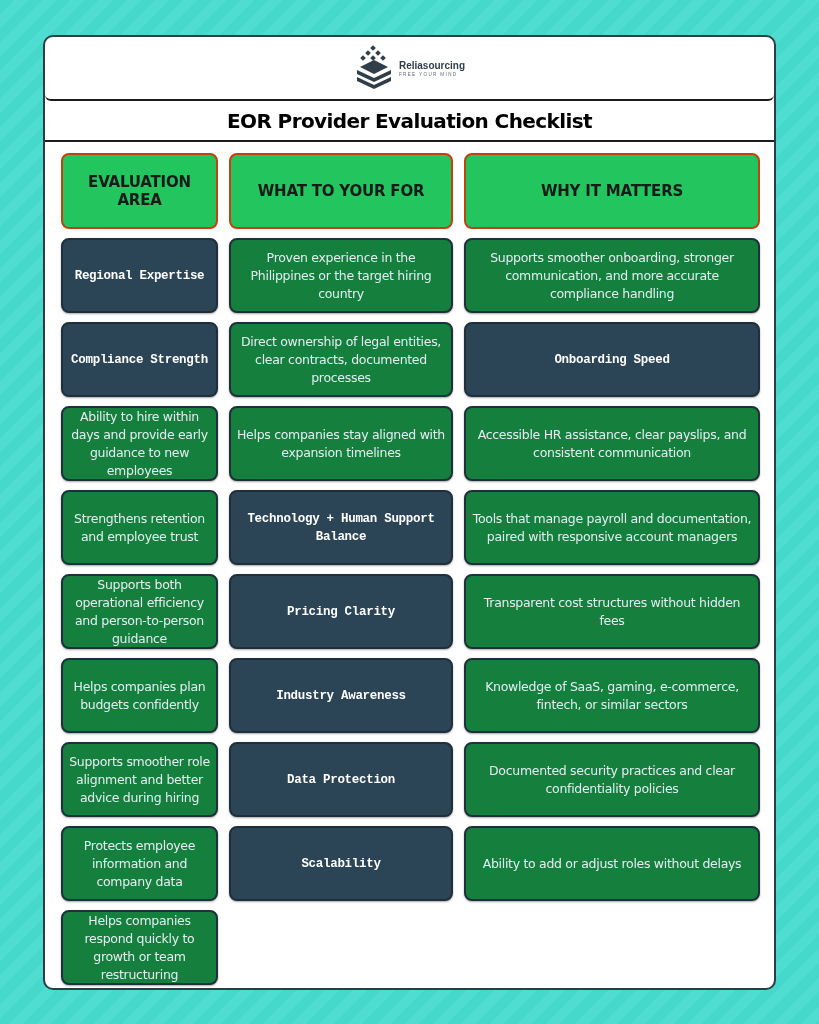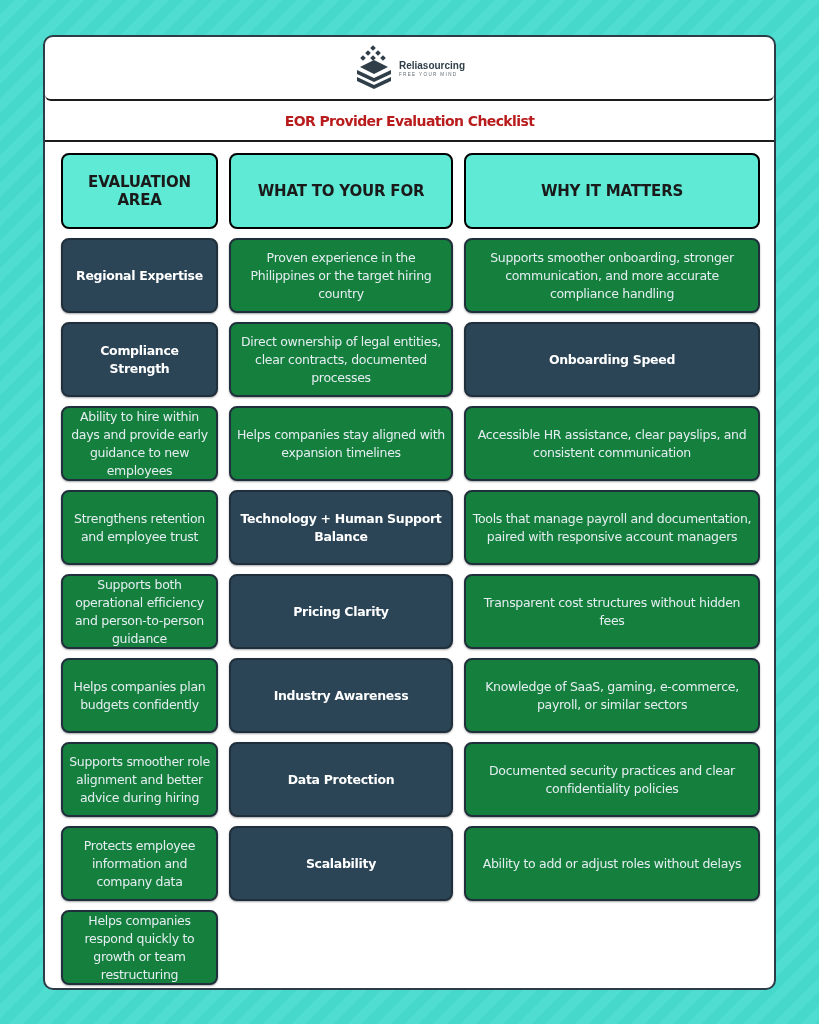--- a/index.html
+++ b/index.html
@@ -20,36 +20,36 @@
   }
   .logo { display: flex; align-items: center; gap: 5px; }
   .logo svg { width: 40px; height: 46px; }
   .logo-text { display: flex; flex-direction: column; }
   .brand { font-family: "Liberation Sans", sans-serif; font-weight: bold; font-size: 10px; color: #2f3e48; }
   .tagline { font-family: "Liberation Sans", sans-serif; font-size: 4.5px; letter-spacing: 1.4px; color: #5b6770; margin-top: 1px; }
   .title-bar {
     height: 41px; display: flex; align-items: center; justify-content: center;
     border-bottom: 2px solid #1c1c1c;
   }
-  .title { font-family: "DejaVu Sans", sans-serif; font-weight: bold; font-size: 14px; color: #b91c1c; letter-spacing: -0.6px; }
+  .title { font-family: "DejaVu Sans", sans-serif; font-weight: bold; font-size: 20px; color: #000000; letter-spacing: -0.6px; }
   .grid {
     position: absolute; left: 16px; top: 116px; width: 699px;
     display: grid; grid-template-columns: 157px 224px 296px; column-gap: 11px; row-gap: 9px;
   }
   .cell {
     border-radius: 8px; display: flex; align-items: center; justify-content: center;
     text-align: center; padding: 4px 6px;
   }
   .head {
-    height: 76px; background: #5eead4; border: 2px solid #000000;
+    height: 76px; background: #22c55e; border: 2px solid #c2410c;
     font-weight: bold; font-size: 15px; color: #1a1a1a; line-height: 18px; letter-spacing: -0.2px;
   }
   .area {
     height: 75px; background: #2b4557; border: 2px solid #1f2f3b; box-shadow: 0 1px 2px rgba(0,0,0,0.35);
-    font-weight: bold; font-size: 12.5px; color: #ffffff; line-height: 18px; letter-spacing: -0.3px;
+    font-weight: bold; font-size: 12.5px; color: #ffffff; line-height: 18px; letter-spacing: -0.3px; font-family: Liberation Mono, monospace;
   }
   .body-cell {
     height: 75px; background: #15803d; border: 2px solid #1f2f3b; box-shadow: 0 1px 2px rgba(0,0,0,0.35);
     font-size: 12.5px; color: #e4edf2; line-height: 18px; letter-spacing: -0.3px;
   }
 </style>
 </head>
 <body>
 
 <div class="card">
@@ -99,21 +99,21 @@
 
     <div class="cell area">Technology + Human Support Balance</div>
     <div class="cell body-cell">Tools that manage payroll and documentation, paired with responsive account managers</div>
     <div class="cell body-cell">Supports both operational efficiency and person-to-person guidance</div>
 
     <div class="cell area">Pricing Clarity</div>
     <div class="cell body-cell">Transparent cost structures without hidden fees</div>
     <div class="cell body-cell">Helps companies plan budgets confidently</div>
 
     <div class="cell area">Industry Awareness</div>
-    <div class="cell body-cell">Knowledge of SaaS, gaming, e-commerce, payroll, or similar sectors</div>
+    <div class="cell body-cell">Knowledge of SaaS, gaming, e-commerce, fintech, or similar sectors</div>
     <div class="cell body-cell">Supports smoother role alignment and better advice during hiring</div>
 
     <div class="cell area">Data Protection</div>
     <div class="cell body-cell">Documented security practices and clear confidentiality policies</div>
     <div class="cell body-cell">Protects employee information and company data</div>
 
     <div class="cell area">Scalability</div>
     <div class="cell body-cell">Ability to add or adjust roles without delays</div>
     <div class="cell body-cell">Helps companies respond quickly to growth or team restructuring</div>
   </div>

